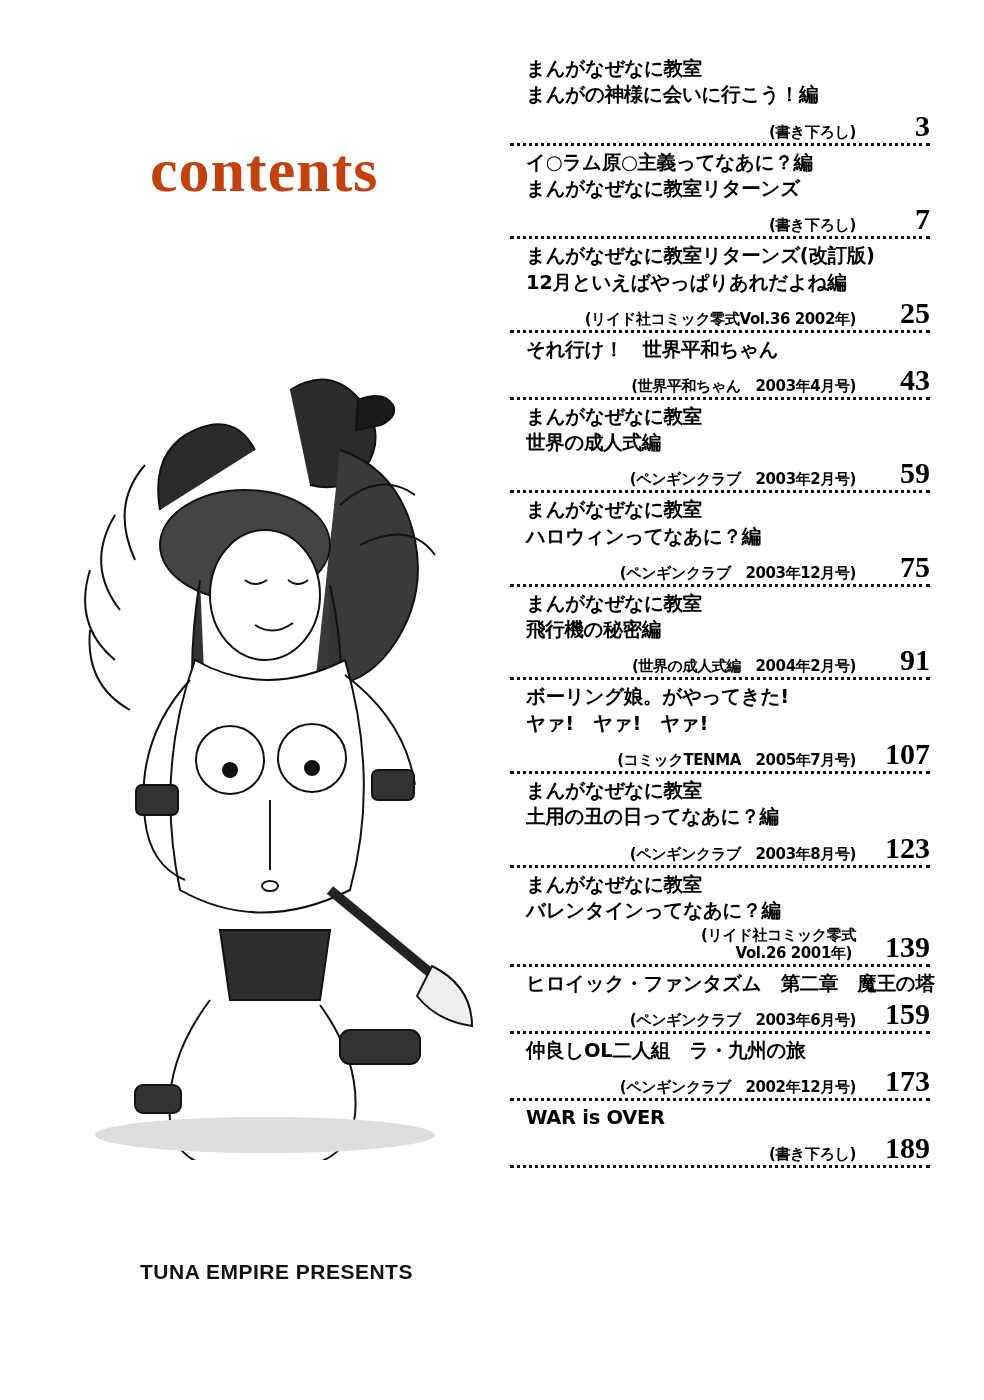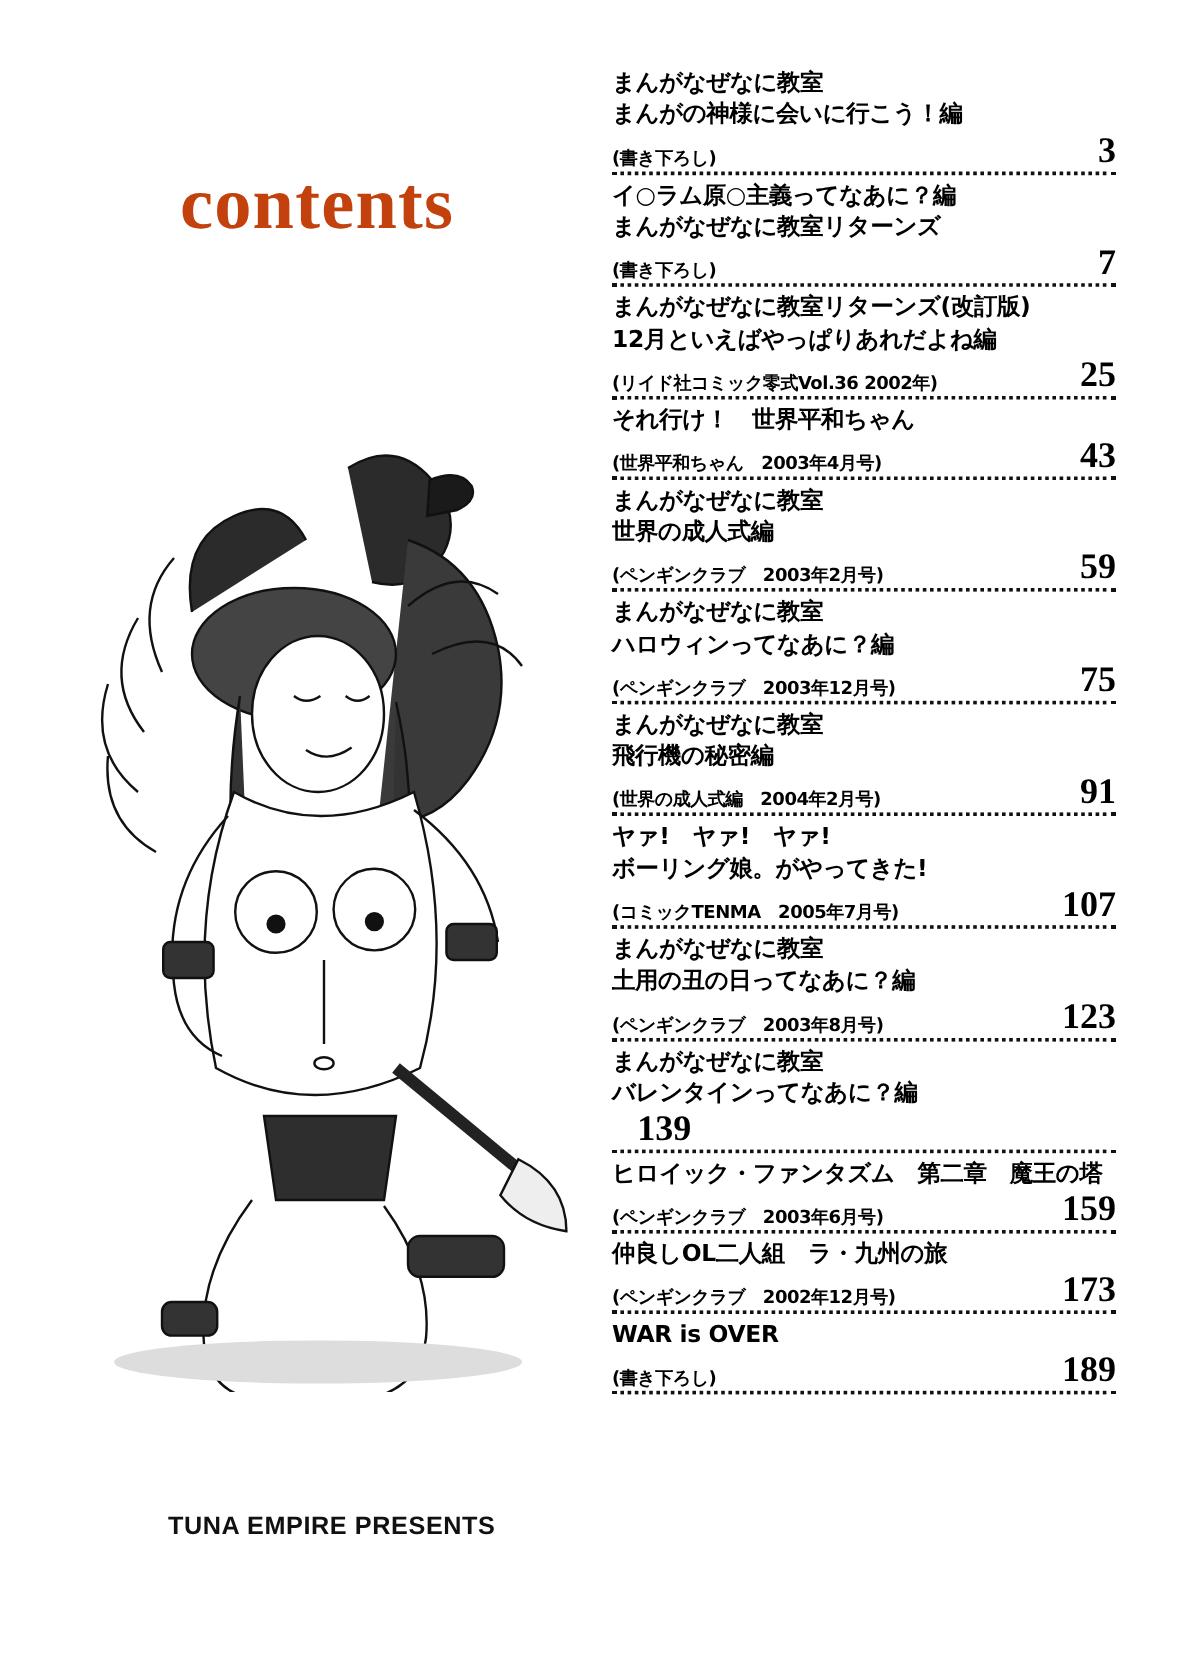--- a/index.html
+++ b/index.html
@@ -86,37 +86,38 @@
     width: 420px;
   }
   .toc-rule {
     border-top: 3px dotted #111;
     height: 0;
     margin: 0;
   }
 
   .entry {
     padding: 4px 0 2px 0;
+    margin-left: 16px;
   }
   .entry .titles {
     margin: 0 0 2px 0;
   }
   .entry .t-line {
     font-family: "DejaVu Sans", sans-serif;
     font-size: 19.5px;
     font-weight: bold;
     color: #000;
     line-height: 1.32;
     letter-spacing: -0.3px;
     white-space: nowrap;
   }
   .meta-row {
     display: flex;
     align-items: flex-end;
-    justify-content: space-between;
+    justify-content: flex-end;
     gap: 8px;
     min-height: 26px;
   }
   .source {
     font-family: "DejaVu Sans", sans-serif;
     font-size: 15px;
     font-weight: bold;
     color: #000;
     line-height: 1.2;
     letter-spacing: -0.4px;
@@ -275,22 +276,22 @@
           <div class="t-line">飛行機の秘密編</div>
         </div>
         <div class="meta-row">
           <div class="source"><span>(世界の成人式編　2004年2月号)</span></div>
           <div class="page-num">91</div>
         </div>
       </div>
       <div class="toc-rule"></div>
       <div class="entry tall">
         <div class="titles">
+          <div class="t-line">ボーリング娘。がやってきた!</div>
           <div class="t-line">ヤァ!　ヤァ!　ヤァ!</div>
-          <div class="t-line">ボーリング娘。がやってきた!</div>
         </div>
         <div class="meta-row">
           <div class="source"><span>(コミックTENMA　2005年7月号)</span></div>
           <div class="page-num">107</div>
         </div>
       </div>
       <div class="toc-rule"></div>
       <div class="entry tall">
         <div class="titles">
           <div class="t-line">まんがなぜなに教室</div>
@@ -301,20 +302,21 @@
           <div class="page-num">123</div>
         </div>
       </div>
       <div class="toc-rule"></div>
       <div class="entry tall">
         <div class="titles">
           <div class="t-line">まんがなぜなに教室</div>
           <div class="t-line">バレンタインってなあに？編</div>
         </div>
         <div class="meta-row">
+          <div class="source"><span>(リイド社コミック零式</span><span class="src2">Vol.26 2001年)</span></div>
           <div class="page-num">139</div>
         </div>
       </div>
       <div class="toc-rule"></div>
       <div class="entry">
         <div class="titles">
           <div class="t-line">ヒロイック・ファンタズム　第二章　魔王の塔</div>
         </div>
         <div class="meta-row">
           <div class="source"><span>(ペンギンクラブ　2003年6月号)</span></div>

